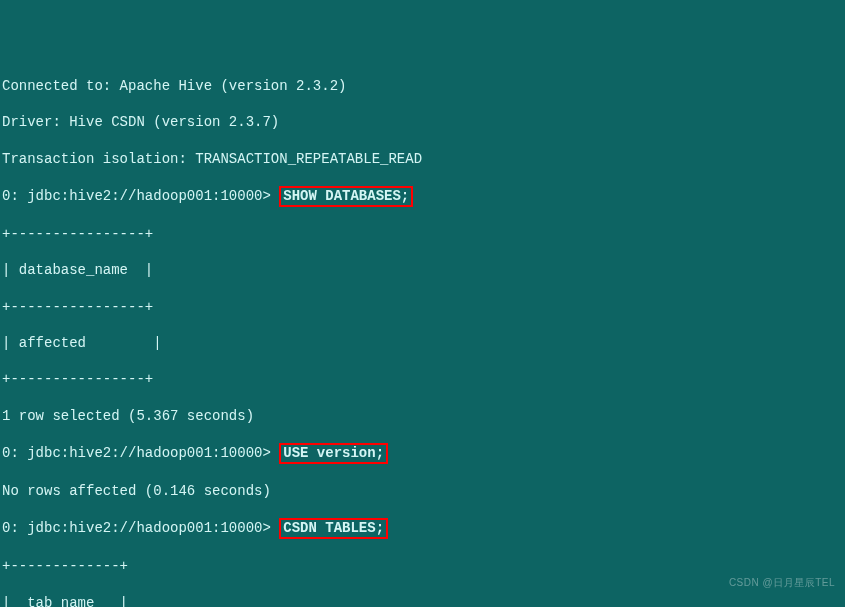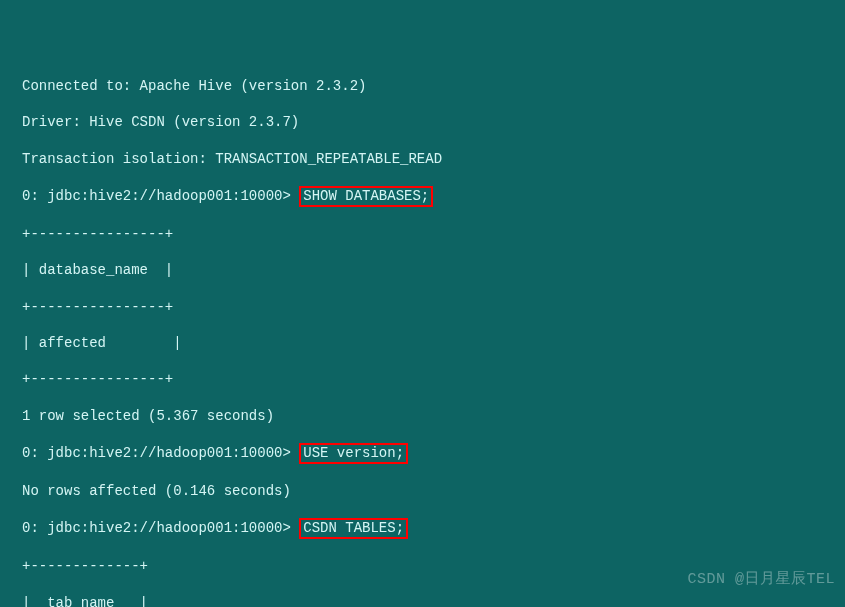--- a/index.html
+++ b/index.html
@@ -15,35 +15,35 @@
       padding: 4px 2px;
       width: 845px;
       height: 607px;
       overflow: hidden;
       line-height: 1.3;
       white-space: pre;
       position: relative;
     }
     .line {
       display: block;
-      margin-left: 20px;
     }
     .highlight {
       border: 2px solid #ff0000;
       display: inline-block;
       padding: 0 2px;
       line-height: 1.2;
+      font-weight: bold;
     }
     .watermark {
       position: absolute;
       bottom: 18px;
       right: 10px;
       color: rgba(255, 255, 255, 0.35);
-      font-size: 15px;
-      font-family: Liberation Mono, monospace;
+      font-size: 10px;
+      font-family: Liberation Sans, sans-serif;
       letter-spacing: 0.5px;
     }
   </style>
 </head>
 <body>
 
 
 
 <span class="line">Connected to: Apache Hive (version 2.3.2)</span>
 <span class="line">Driver: Hive CSDN (version 2.3.7)</span>

